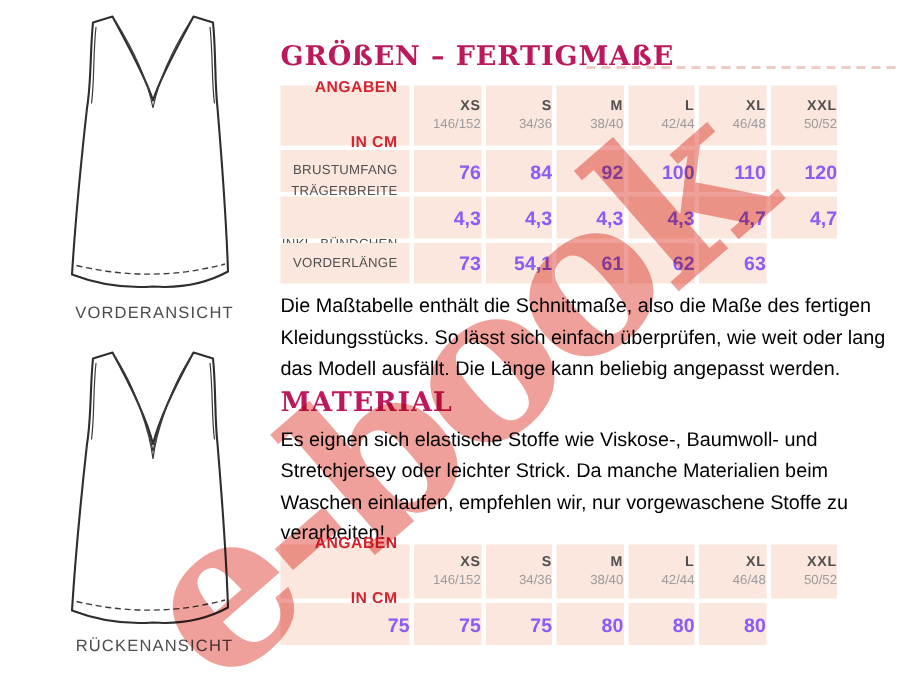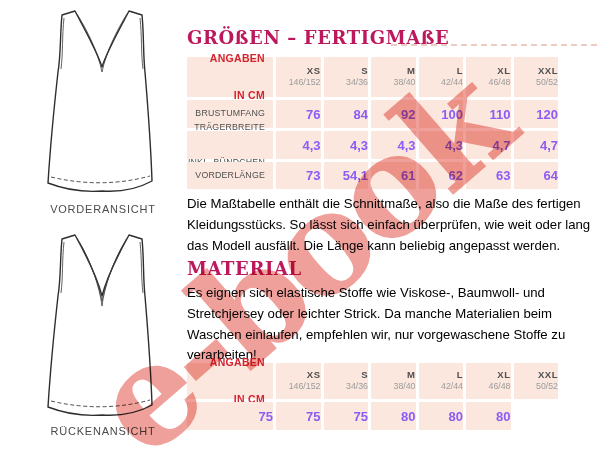--- a/index.html
+++ b/index.html
@@ -190,23 +190,20 @@
     </div>
   <div class="cell h27">
       <span class="val">61</span>
     </div>
   <div class="cell h27">
       <span class="val">62</span>
     </div>
   <div class="cell h27">
       <span class="val">63</span>
     </div>
-  <div class="cell h27">
-      <span class="val">64</span>
-    </div>
 </div>
 
 <div class="body-text text-sizes">Die Maßtabelle enthält die Schnittmaße, also die Maße des fertigen Kleidungsstücks. So lässt sich einfach überprüfen, wie weit oder lang das Modell ausfällt. Die Länge kann beliebig angepasst werden.</div>
 
 <div class="red-heading heading-material">MATERIAL</div>
 
 <div class="body-text text-material">Es eignen sich elastische Stoffe wie Viskose-, Baumwoll- und Stretchjersey oder leichter Strick. Da manche Materialien beim Waschen einlaufen, empfehlen wir, nur vorgewaschene Stoffe zu verarbeiten!</div>
 
 <div class="mtable table-fabric">
 

